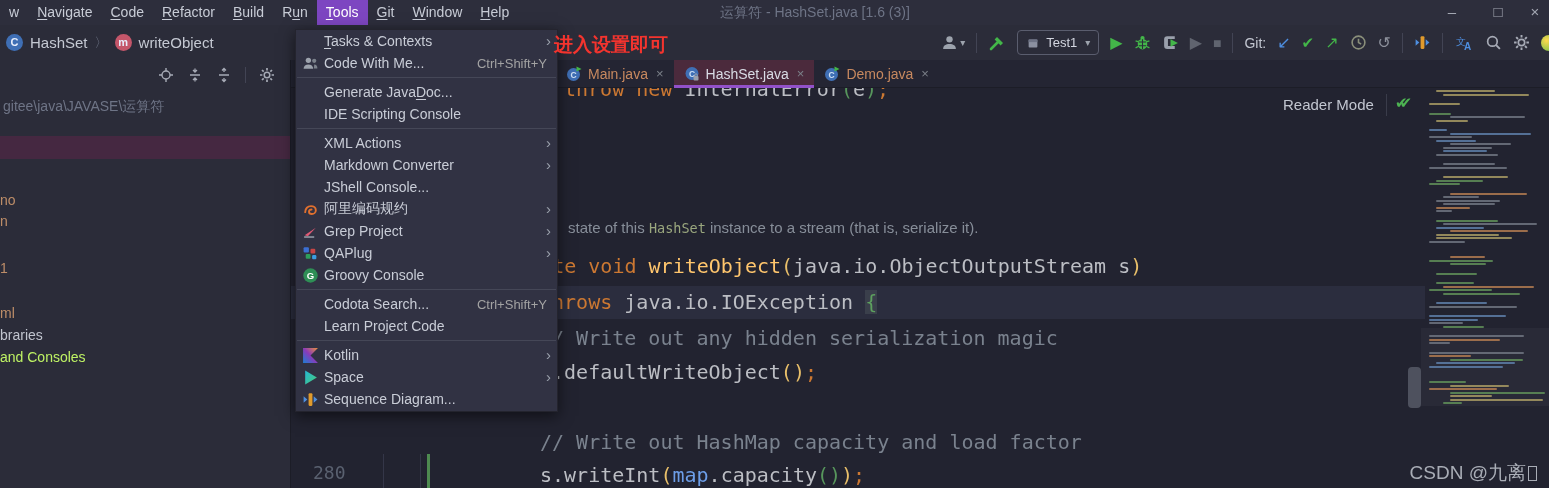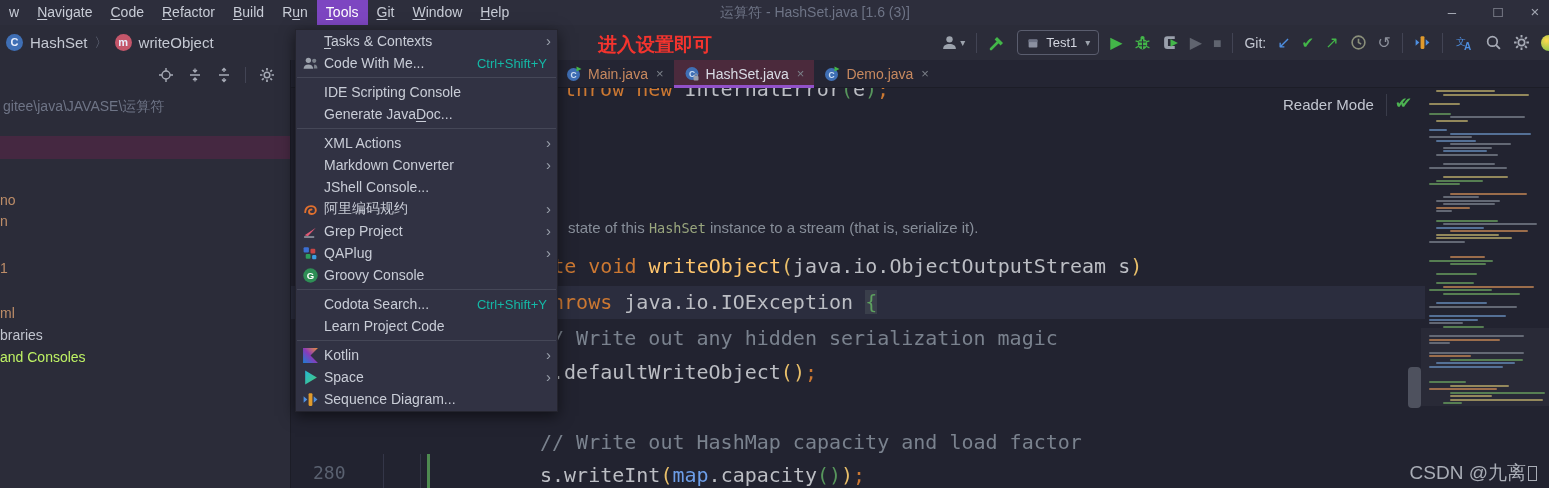--- a/index.html
+++ b/index.html
@@ -66,27 +66,27 @@
   #editor-scrollbar-thumb { position:absolute; left:1117px; top:279px; width:13px; height:41px; background:#565966; border-radius:4px; opacity:.85; }
   #watermark { position:absolute; right:12px; top:372px; font-size:19px; color:#a9adb6; }
   #watermark::after { content:""; display:inline-block; width:7px; height:13px; border:1px solid #a9adb6; margin-left:2px; vertical-align:-2px; }
 
   
   #tools-menu { left:295px; top:29px; width:263px; background:#313243; border:1px solid #24242e; box-shadow:0 4px 14px rgba(0,0,0,.55); z-index:20; padding-bottom:1px; }
   .menu-row { height:22px; display:flex; align-items:center; padding:0 6px; font-size:14px; color:#c9cdd7; position:relative; }
   .menu-row u { text-decoration:underline; text-underline-offset:2px; }
   .menu-row .mi-icon { width:17px; height:17px; margin-right:5px; flex:0 0 17px; }
   .menu-row .mi-label { white-space:nowrap; }
-  .menu-row .mi-shortcut { margin-left:auto; color:#14b8a6; font-size:13px; padding-right:4px; }
+  .menu-row .mi-shortcut { margin-left:auto; color:#a3a3a3; font-size:13px; padding-right:4px; }
   .menu-row .mi-arrow { margin-left:auto; color:#9aa0ab; font-size:15px; line-height:10px; }
   .menu-row.selected { height:27px; background:#7d46c1; color:#ffffff; }
   .menu-sep { height:1px; background:#454757; margin:3px 1px; }
   #stopcoding-red-box { position:absolute; left:-6px; top:-2px; width:calc(100% + 12px); height:31px; border:2px solid #fb2f2f; z-index:30; pointer-events:none; }
 
-  #annotation-text { left:598px; top:32px; font-size:19px; font-weight:bold; color:#f4342e; z-index:30; white-space:nowrap; }
+  #annotation-text { left:554px; top:32px; font-size:19px; font-weight:bold; color:#f4342e; z-index:30; white-space:nowrap; }
 
   svg { display:block; }
 </style>
 </head>
 <body>
 
 <div id="menubar" class="abs">
   <div id="menubar-items" style="display:flex;">
       <div class="mb-item">w</div>
       <div class="mb-item"><u>N</u><span>a</span><span>v</span><span>i</span><span>g</span><span>a</span><span>t</span><span>e</span></div>
@@ -374,25 +374,25 @@
           <circle cx="11.5" cy="5.5" r="2" fill="#7c828c"></circle>
           <path d="M11.5 9c1.9 0 3 1.3 3 3.6h-3.4" fill="#7c828c"></path>
         </svg>
       </span>
       <span class="mi-label">Code With Me...</span>
       <span class="mi-shortcut">Ctrl+Shift+Y</span>
     </div>
     <div class="menu-sep"></div>
     <div class="menu-row">
       <span class="mi-icon"></span>
+      <span class="mi-label"><span>G</span><span>e</span><span>n</span><span>e</span><span>r</span><span>a</span><span>t</span><span>e</span><span> </span><span>J</span><span>a</span><span>v</span><span>a</span><u>D</u><span>o</span><span>c</span><span>.</span><span>.</span><span>.</span></span>
+    </div>
+    <div class="menu-row">
+      <span class="mi-icon"></span>
       <span class="mi-label">IDE Scripting Console</span>
-    </div>
-    <div class="menu-row">
-      <span class="mi-icon"></span>
-      <span class="mi-label"><span>G</span><span>e</span><span>n</span><span>e</span><span>r</span><span>a</span><span>t</span><span>e</span><span> </span><span>J</span><span>a</span><span>v</span><span>a</span><u>D</u><span>o</span><span>c</span><span>.</span><span>.</span><span>.</span></span>
     </div>
     <div class="menu-sep"></div>
     <div class="menu-row">
       <span class="mi-icon"></span>
       <span class="mi-label">XML Actions</span>
       <span class="mi-arrow">›</span>
     </div>
     <div class="menu-row">
       <span class="mi-icon"></span>
       <span class="mi-label">Markdown Converter</span>

